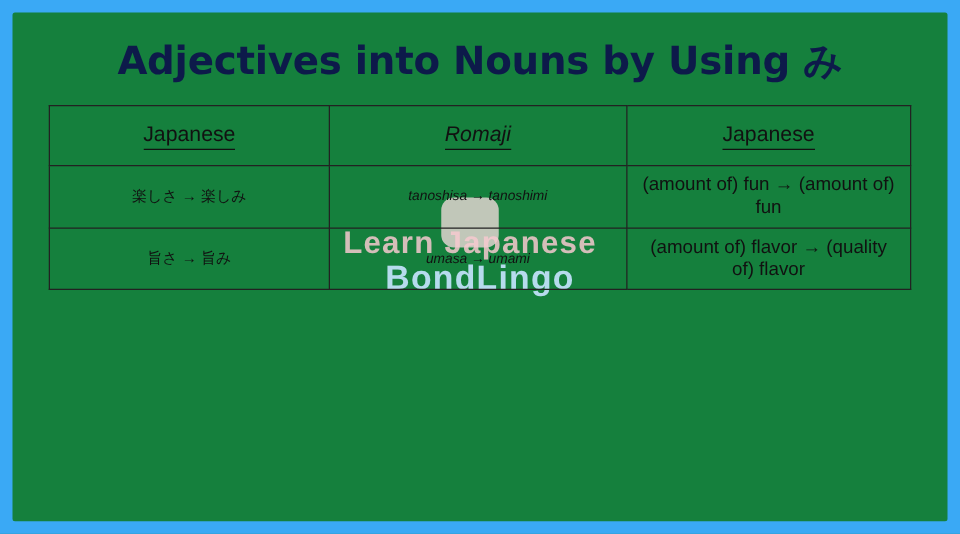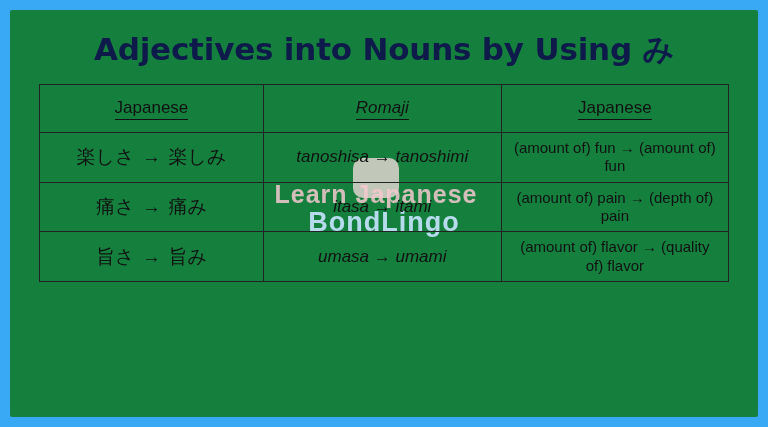--- a/index.html
+++ b/index.html
@@ -110,26 +110,26 @@
     padding-bottom: 1px;
   }
   .th-romaji .th-inner {
     font-style: italic;
     font-weight: normal;
   }
   .col-jp { width: 32.5%; }
   .col-ro { width: 34.5%; }
   .col-en { width: 33%; }
   td.jp {
-    font-size: 19px;
+    font-size: 12px;
     color: #111111;
-    font-family: Liberation Mono, monospace;
+    font-family: Liberation Sans, sans-serif;
   }
   td.ro {
-    font-size: 17px;
+    font-size: 11px;
     font-style: italic;
     color: #111111;
   }
   td.en {
     font-size: 15px;
     color: #111111;
     line-height: 1.22;
   }
   tr.row td { height: 48px; }
 </style>
@@ -161,25 +161,20 @@
             <th class="th-english"><span class="th-inner">Japanese</span></th>
           </tr>
         </thead>
         <tbody>
           <tr class="row">
             <td class="jp">楽しさ → 楽しみ</td>
             <td class="ro">tanoshisa → tanoshimi</td>
             <td class="en">(amount of) fun → (amount of) fun</td>
           </tr>
           <tr class="row">
-            <td class="jp">痛さ → 痛み</td>
-            <td class="ro">itasa → itami</td>
-            <td class="en">(amount of) pain → (depth of) pain</td>
-          </tr>
-          <tr class="row">
             <td class="jp">旨さ → 旨み</td>
             <td class="ro">umasa → umami</td>
             <td class="en">(amount of) flavor → (quality of) flavor</td>
           </tr>
         </tbody>
       </table>
     </div>
 
   </div>
 </div>

